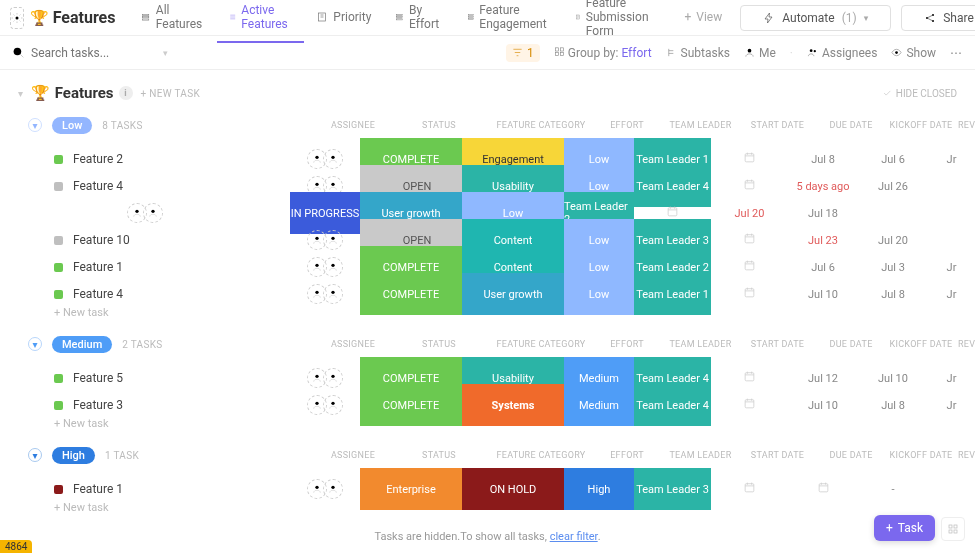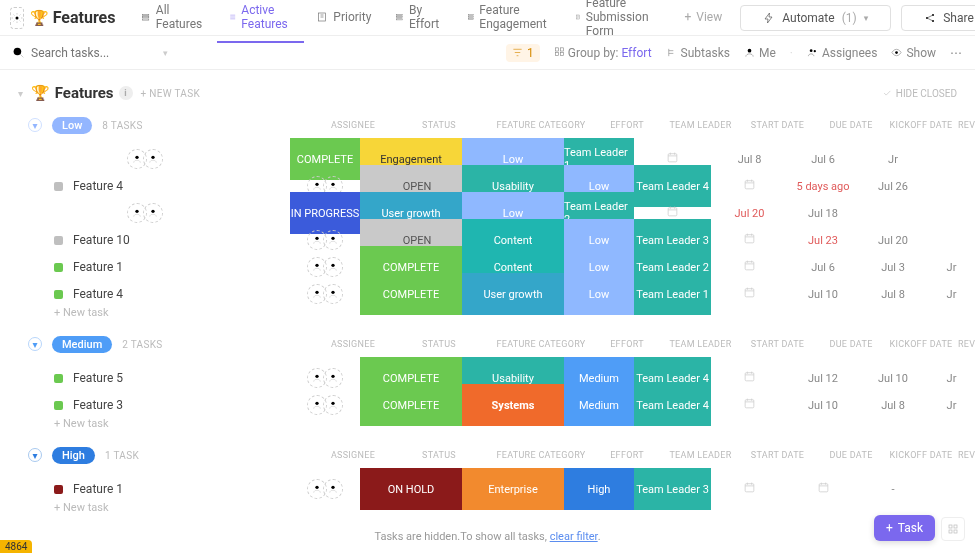--- a/index.html
+++ b/index.html
@@ -247,20 +247,24 @@
         <div class="colhdr">STATUS</div>
         <div class="colhdr">FEATURE CATEGORY</div>
         <div class="colhdr">EFFORT</div>
         <div class="colhdr">TEAM LEADER</div>
         <div class="colhdr">START DATE</div>
         <div class="colhdr">DUE DATE</div>
         <div class="colhdr">KICKOFF DATE</div>
         <div class="colhdr">REVI</div>
       </div>
       <div class="row">
+        <div class="name">
+          <span class="sq green"></span>
+          <span>Feature 2</span>
+        </div>
         <div class="assignee">
           <span class="acirc">
             <svg class="ico" width="10" height="10" viewBox="0 0 24 24">
               <circle cx="12" cy="8" r="4"></circle>
               <path d="M4 21c0-4 4-6 8-6s8 2 8 6"></path>
             </svg>
           </span>
           <span class="acirc" style="margin-left:-6px;">
             <svg class="ico" width="10" height="10" viewBox="0 0 24 24">
               <circle cx="12" cy="8" r="4"></circle>
@@ -543,22 +547,22 @@
               <path d="M4 21c0-4 4-6 8-6s8 2 8 6"></path>
             </svg>
           </span>
           <span class="acirc" style="margin-left:-6px;">
             <svg class="ico" width="10" height="10" viewBox="0 0 24 24">
               <circle cx="12" cy="8" r="4"></circle>
               <path d="M4 21c0-4 4-6 8-6s8 2 8 6"></path>
             </svg>
           </span>
         </div>
+        <div class="cell cat-Enterprise">Enterprise</div>
         <div class="cell status-ON_HOLD">ON HOLD</div>
-        <div class="cell cat-Enterprise">Enterprise</div>
         <div class="cell eff-High">High</div>
         <div class="cell lead">Team Leader 3</div>
         <div class="calico"><svg class="ico" width="13" height="13" viewBox="0 0 24 24">
             <rect x="4" y="5" width="16" height="15" rx="2"></rect>
             <path d="M4 9h16M8 3v4M16 3v4"></path>
           </svg></div>
         <div class="dcell"><svg class="ico" width="13" height="13" viewBox="0 0 24 24" style="color:#ccc;">
             <rect x="4" y="5" width="16" height="15" rx="2"></rect>
             <path d="M4 9h16M8 3v4M16 3v4"></path>
           </svg></div>

